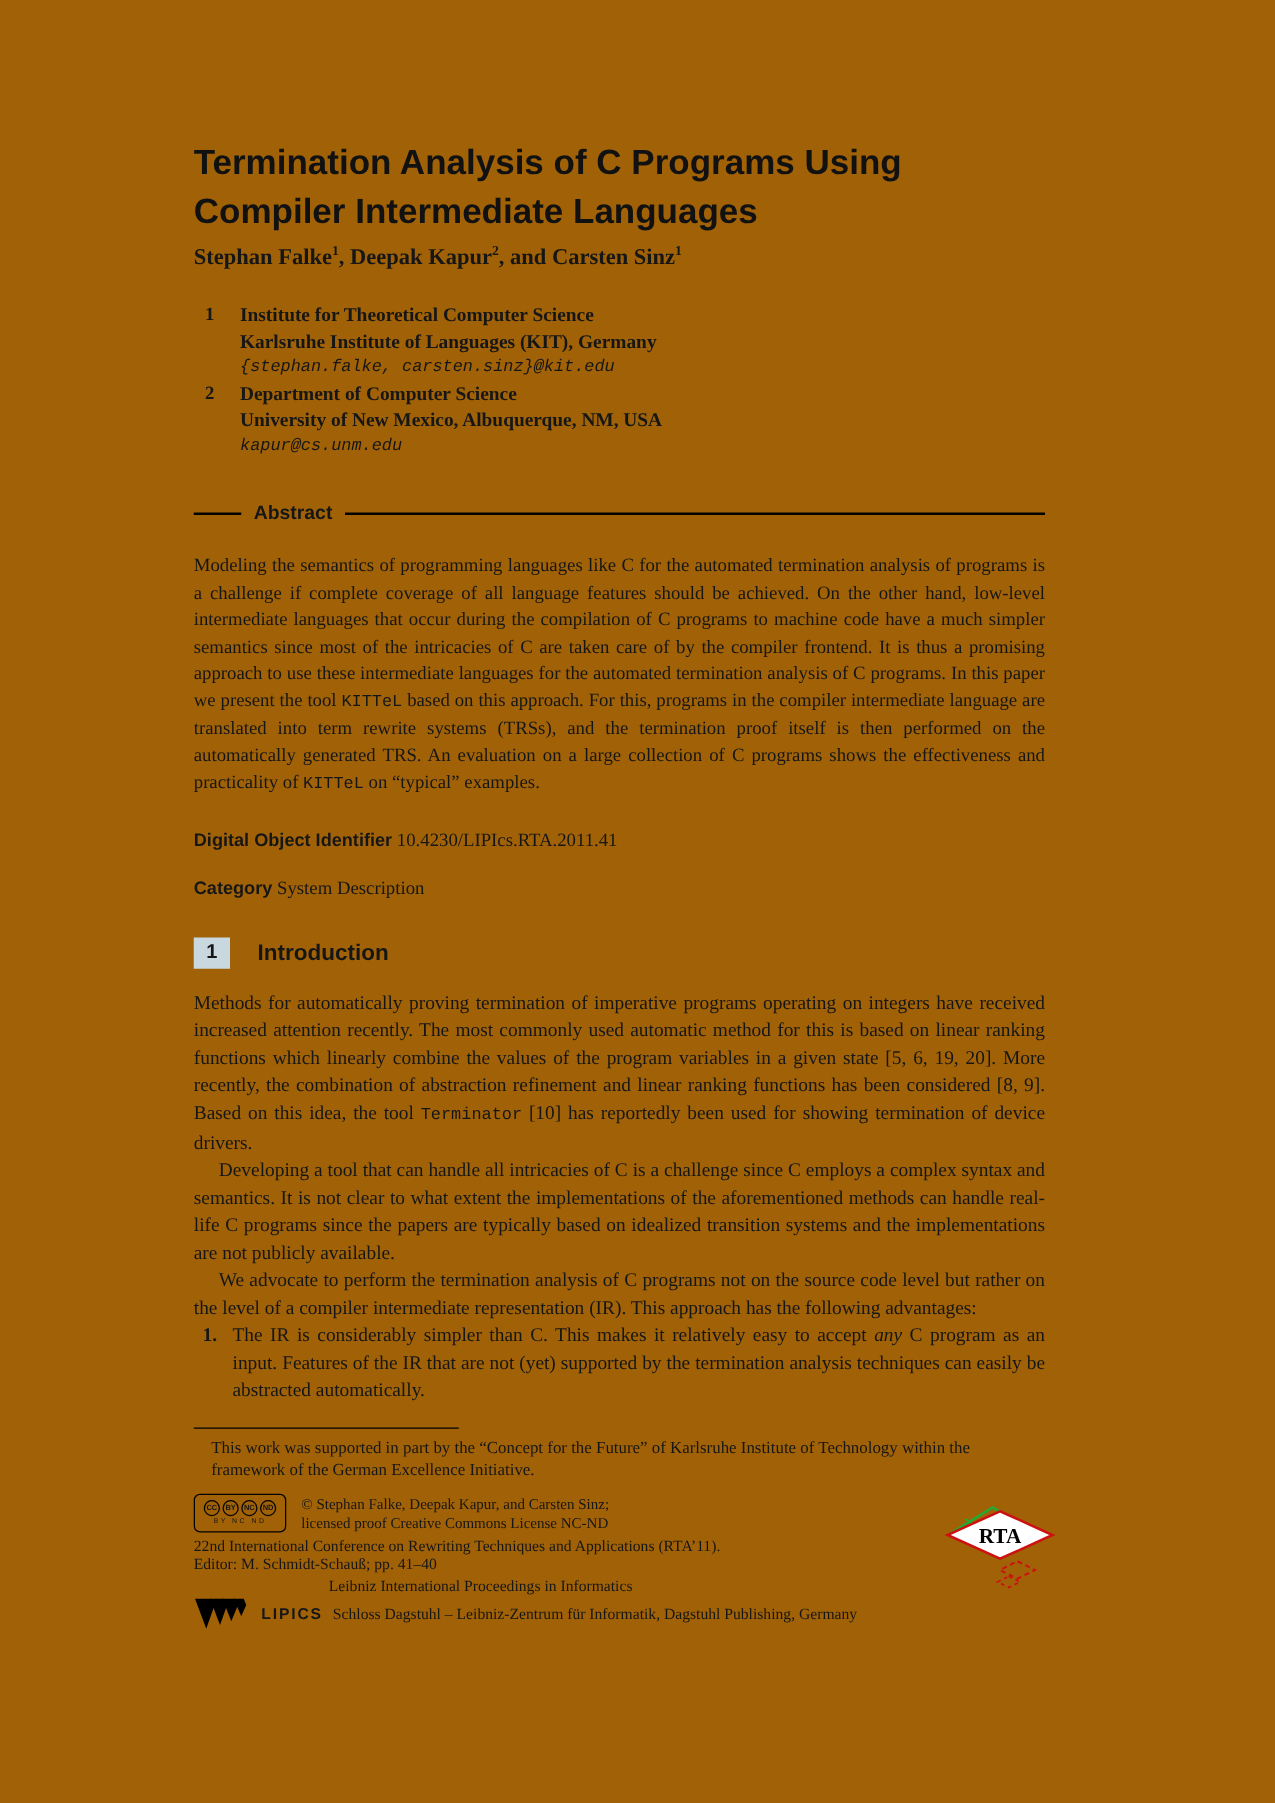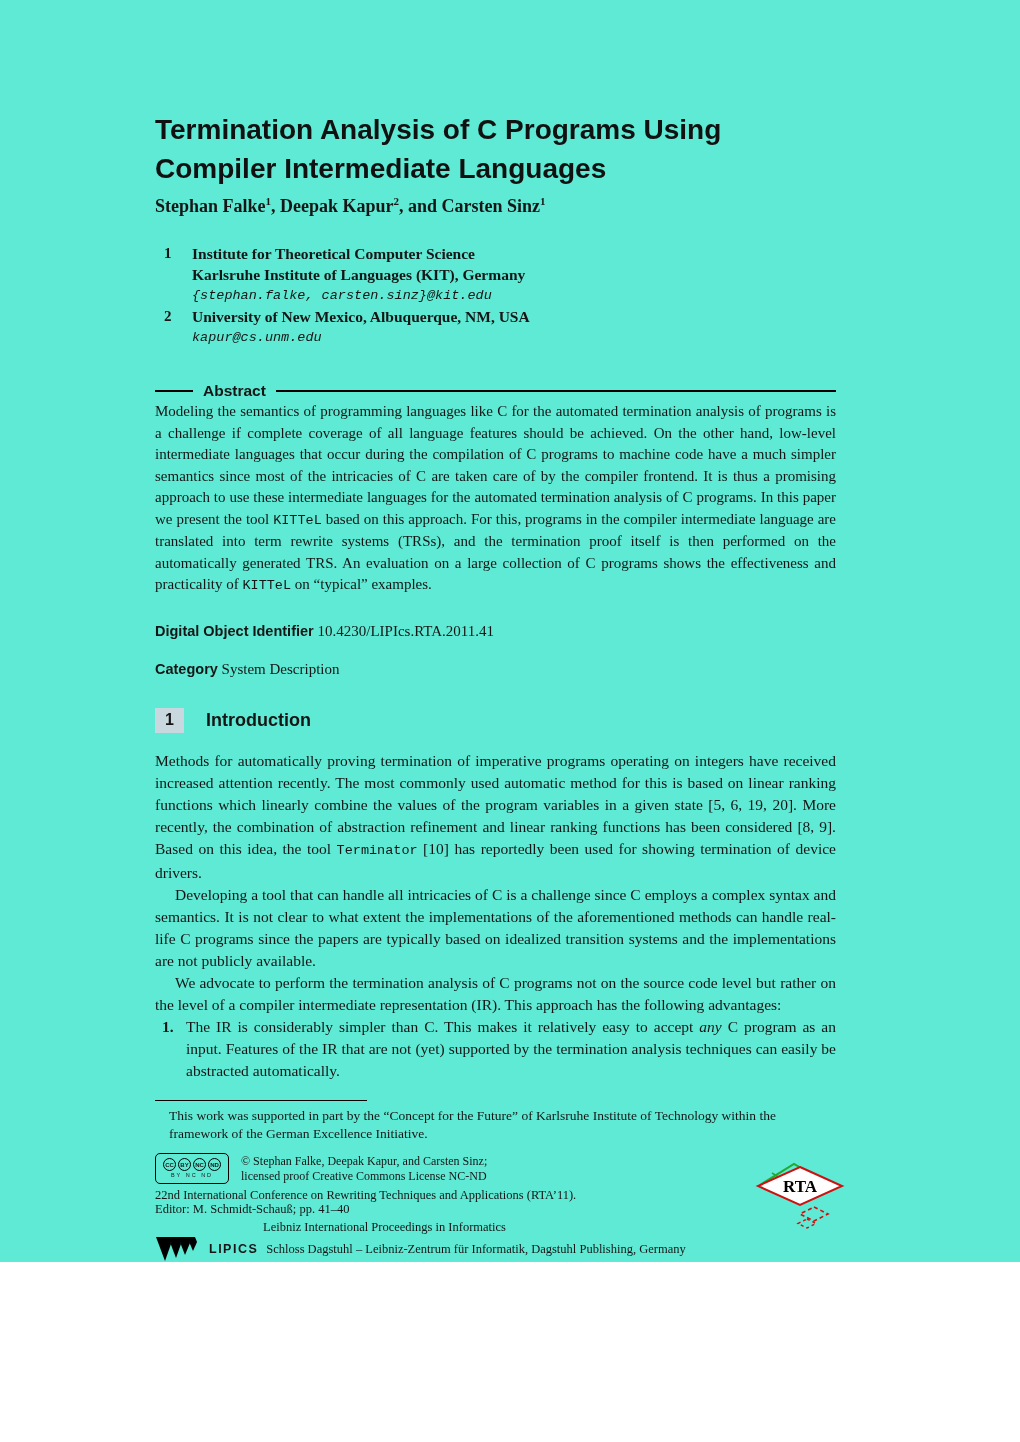--- a/index.html
+++ b/index.html
@@ -1,18 +1,18 @@
 <!DOCTYPE html>
 <html><head>
 <meta charset="utf-8">
 <style>
   * { margin:0; padding:0; box-sizing:border-box; }
   html,body { background:#ffffff; }
   body { width:1020px; height:1442px; font-family:"Liberation Serif", serif; color:#161616; }
-  .page { position:relative; width:1020px; height:1262px; overflow:hidden; background:#5eead4; }
+  .page { position:relative; width:1020px; height:1442px; overflow:hidden; background:#a16207; }
   .content { position:absolute; left:155px; top:0; width:681px; }
 
   
   .title { margin-top:110px; font-family:"Liberation Sans", sans-serif; font-weight:bold;
            font-size:28px; line-height:39px; color:#111; }
   .title .tline { display:block; }
 
   
   .authors { margin-top:7px; font-size:18px; font-weight:bold; }
   .authors sup { font-size:11px; font-weight:bold; }
@@ -25,21 +25,21 @@
   .affline { font-weight:bold; font-size:15.5px; line-height:21px; }
   .email { font-size:13.5px; line-height:21px;font-style:italic; }
   .mono { font-family:"Liberation Mono", "DejaVu Sans Mono", monospace; }
 
   
   .abs-header { margin-top:34px; display:flex; align-items:center; }
   .rule { height:1.2px; background:#000; }
   .rule.short { width:38px; }
   .rule.long { flex:1; }
   .abs-label { font-family:"Liberation Sans", sans-serif; font-weight:bold; font-size:15.5px; padding:0 10px; }
-  .abs-text { margin-top:1px; font-size:15px; line-height:21.5px; text-align:justify; }
+  .abs-text { margin-top:23px; font-size:15px; line-height:21.5px; text-align:justify; }
   .abs-text .mono, .body .mono { font-size:13.5px; }
 
   
   .meta { margin-top:26px; font-size:15px; }
   .meta .mlabel { font-family:"Liberation Sans", sans-serif; font-weight:bold; font-size:14.5px; }
   .meta .mval { font-size:15px; }
   .meta + .meta { margin-top:21px; }
 
   
   .sec { margin-top:30px; display:flex; align-items:center; }
@@ -103,20 +103,21 @@
         <div class="marker">1</div>
         <div class="lines">
           <div class="affline">Institute for Theoretical Computer Science</div>
           <div class="affline">Karlsruhe Institute of Languages (KIT), Germany</div>
           <div class="email mono">{stephan.falke, carsten.sinz}@kit.edu</div>
         </div>
       </div>
       <div class="aff">
         <div class="marker">2</div>
         <div class="lines">
+          <div class="affline">Department of Computer Science</div>
           <div class="affline">University of New Mexico, Albuquerque, NM, USA</div>
           <div class="email mono">kapur@cs.unm.edu</div>
         </div>
       </div>
     </div>
 
     <div class="abs-header">
       <span class="rule short"></span>
       <span class="abs-label">Abstract</span>
       <span class="rule long"></span>

